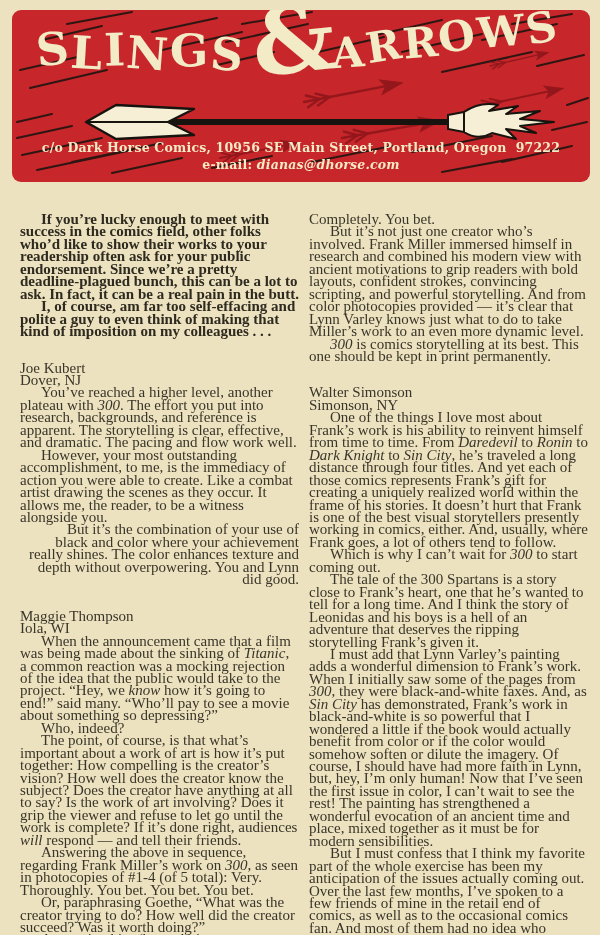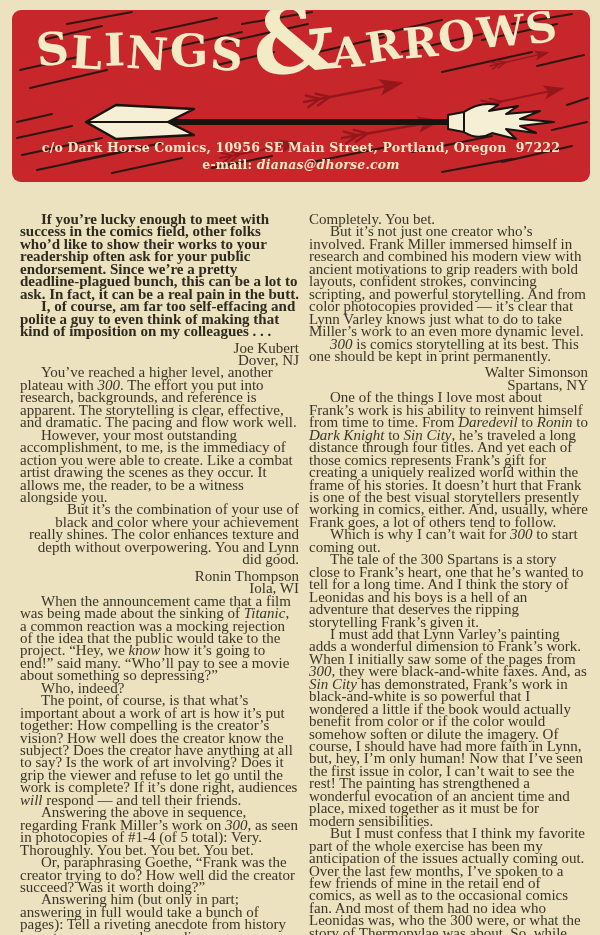--- a/index.html
+++ b/index.html
@@ -43,21 +43,21 @@
     text-align:left;
   }
   .col.left  { left:20px; }
   .col.right { left:309px; }
   .col p { margin:0; }
   p.intro { font-weight:bold; color:var(--text_bold,#2e2a20); text-indent:21px; }
   p.p     { text-indent:21px; }
   p.p2    { text-indent:34px;text-align:right; }
   p.p3    { text-indent:50px; }
   p.flush { text-indent:0; }
-  .sig    { margin-top:4px;text-align:right; }
+  .sig    { margin-top:24px; }
   em      { font-style:italic; }
 </style>
 </head>
 <body>
 
 <div class="banner">
 
   <svg class="decor" width="578" height="172" viewBox="0 0 578 172">
     <defs>
       <g id="flyarrow" stroke="#8f161b" stroke-width="2.4" fill="#8f161b" stroke-linecap="round">
@@ -129,36 +129,36 @@
     <p class="intro"><span>If you’re lucky enough to meet with success in the comics field, other folks who’d like to show their works to your readership often ask for your public endorsement.  Since we’re a pretty deadline-plagued bunch, this can be a lot to ask.  In fact, it can be a real pain in the butt.</span></p>
     <p class="intro"><span>I, of course, am far too self-effacing and polite a guy to even think of making that kind of imposition on my colleagues . . .</span></p>
     <div class="sig">
       <div><span>Joe Kubert</span></div>
       <div><span>Dover, NJ</span></div>
     </div>
     <p class="p"><span>You’ve reached a higher level, another plateau with </span><em>300</em><span>.  The effort you put into research, backgrounds, and reference is apparent.  The storytelling is clear, effective, and dramatic.  The pacing and flow work well.</span></p>
     <p class="p"><span>However, your most outstanding accomplishment, to me, is the immediacy of action you were able to create.  Like a combat artist drawing the scenes as they occur.  It allows me, the reader, to be a witness alongside you.</span></p>
     <p class="p2"><span>But it’s the combination of your use of black and color where your achievement really shines.  The color enhances texture and depth without overpowering.  You and Lynn did good.</span></p>
     <div class="sig">
-      <div><span>Ronin Thompson</span></div>
+      <div><span>Maggie Thompson</span></div>
       <div><span>Iola, WI</span></div>
     </div>
     <p class="p"><span>When the announcement came that a film was being made about the sinking of </span><em>Titanic</em><span>, a common reaction was a mocking rejection of the idea that the public would take to the project.  “Hey, we </span><em>know</em><span> how it’s going to end!” said many.  “Who’ll pay to see a movie about something so depressing?”</span></p>
     <p class="p"><span>Who, indeed?</span></p>
     <p class="p"><span>The point, of course, is that what’s important about a work of art is how it’s put together:  How compelling is the creator’s vision?  How well does the creator know the subject?  Does the creator have anything at all to say?  Is the work of art involving?  Does it grip the viewer and refuse to let go until the work is complete?  If it’s done right, audiences </span><em>will</em><span> respond — and tell their friends.</span></p>
     <p class="p"><span>Answering the above in sequence, regarding Frank Miller’s work on </span><em>300</em><span>, as seen in photocopies of #1-4 (of 5 total):  Very.  Thoroughly.  You bet.  You bet.  You bet.</span></p>
-    <p class="p"><span>Or, paraphrasing Goethe, “Frank was the creator trying to do?  How well did the creator succeed?  Was it worth doing?”</span></p>
+    <p class="p"><span>Or, paraphrasing Goethe, “What was the creator trying to do?  How well did the creator succeed?  Was it worth doing?”</span></p>
     <p class="p"><span>Answering him (but only in part; answering in full would take a bunch of pages):  Tell a riveting anecdote from history so as to move a modern audience.</span></p>
   </div>
 <div id="col-right" class="col right">
     <p class="flush"><span>Completely.  You bet.</span></p>
     <p class="p"><span>But it’s not just one creator who’s involved.  Frank Miller immersed himself in research and combined his modern view with ancient motivations to grip readers with bold layouts, confident strokes, convincing scripting, and powerful storytelling.  And from color photocopies provided — it’s clear that Lynn Varley knows just what to do to take Miller’s work to an even more dynamic level.</span></p>
     <p class="p"><em>300</em><span> is comics storytelling at its best.  This one should be kept in print permanently.</span></p>
     <div class="sig">
       <div><span>Walter Simonson</span></div>
-      <div><span>Spartans, NY</span></div>
+      <div><span>Simonson, NY</span></div>
     </div>
     <p class="p"><span>One of the things I love most about Frank’s work is his ability to reinvent himself from time to time.  From </span><em>Daredevil</em><span> to </span><em>Ronin</em><span> to </span><em>Dark Knight</em><span> to </span><em>Sin City</em><span>, he’s traveled a long distance through four titles.  And yet each of those comics represents Frank’s gift for creating a uniquely realized world within the frame of his stories.  It doesn’t hurt that Frank is one of the best visual storytellers presently working in comics, either.  And, usually, where Frank goes, a lot of others tend to follow.</span></p>
     <p class="p"><span>Which is why I can’t wait for </span><em>300</em><span> to start coming out.</span></p>
     <p class="p"><span>The tale of the 300 Spartans is a story close to Frank’s heart, one that he’s wanted to tell for a long time.  And I think the story of Leonidas and his boys is a hell of an adventure that deserves the ripping storytelling Frank’s given it.</span></p>
     <p class="p"><span>I must add that Lynn Varley’s painting adds a wonderful dimension to Frank’s work.  When I initially saw some of the pages from </span><em>300</em><span>, they were black-and-white faxes.  And, as </span><em>Sin City</em><span> has demonstrated, Frank’s work in black-and-white is so powerful that I wondered a little if the book would actually benefit from color or if the color would somehow soften or dilute the imagery.  Of course, I should have had more faith in Lynn, but, hey, I’m only human!  Now that I’ve seen the first issue in color, I can’t wait to see the rest!  The painting has strengthened a wonderful evocation of an ancient time and place, mixed together as it must be for modern sensibilities.</span></p>
     <p class="p"><span>But I must confess that I think my favorite part of the whole exercise has been my anticipation of the issues actually coming out.  Over the last few months, I’ve spoken to a few friends of mine in the retail end of comics, as well as to the occasional comics fan.  And most of them had no idea who Leonidas was, who the 300 were, or what the story of Thermopylae was about.  So, while there was interest, and even expectation, in Frank’s new project, because it was Frank, there was only a sort of dulled comprehension that this was going to be some sort of historical comic, rather than the latest exciting intercompany crossover between</span></p>
   </div>
 
 </body></html>

